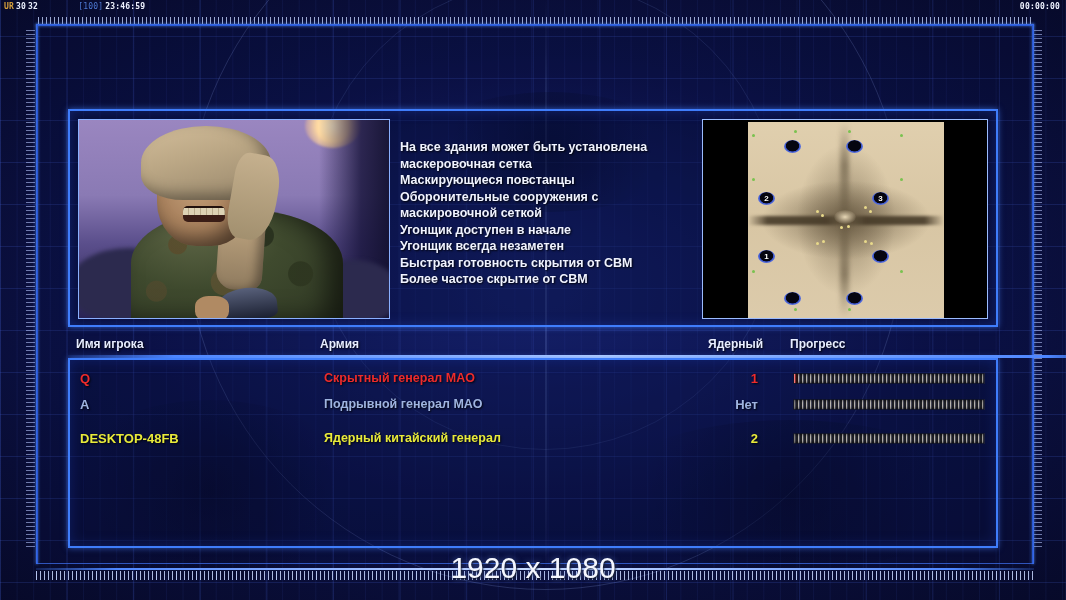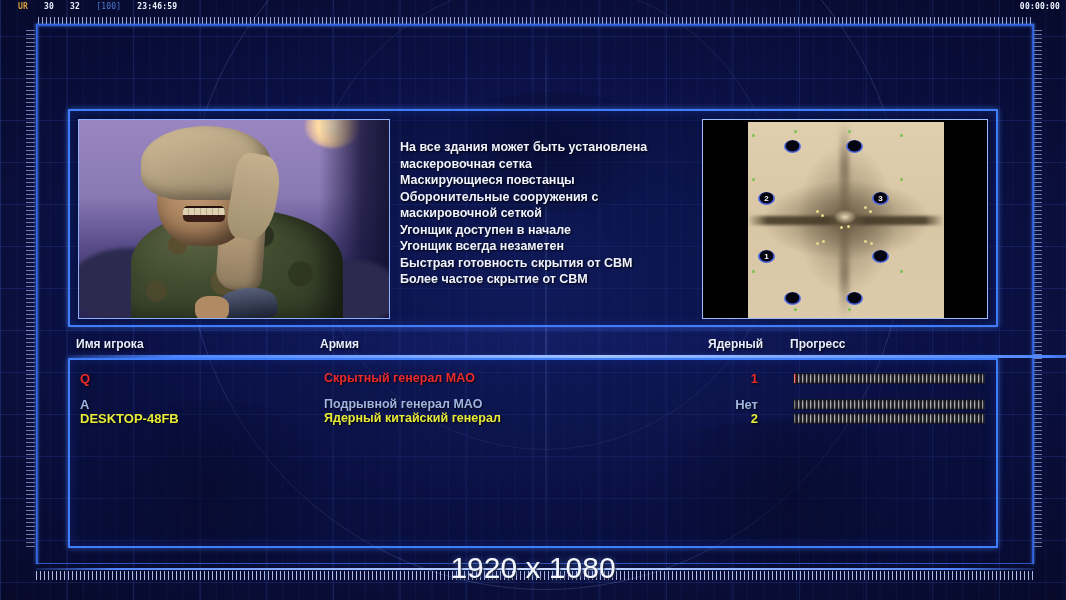--- a/index.html
+++ b/index.html
@@ -58,26 +58,26 @@
   }
 
   
   .hud-top {
     position: absolute; left: 0; top: 0; width: 1066px; height: 12px;
     display: flex; align-items: center;
     font-family: "DejaVu Sans Mono", monospace;
     font-size: 8px; letter-spacing: 0.2px;
     z-index: 30;
   }
-  .hud-left { display: flex; gap: 16px; padding-left: 18px; }
+  .hud-left { display: flex; gap: 2px; padding-left: 4px; }
   .hud-right { position: absolute; right: 6px; color: #e9eefc; }
   .hud-k1 { color: #d8a13c; font-weight: bold; }
   .hud-k2 { color: #e9eefc; font-weight: bold; }
   .hud-k3 { color: #e9eefc; font-weight: bold; }
-  .hud-k4 { color: #4e7ad4; }
+  .hud-k4 { color: #4e7ad4; margin-left: 38px; }
   .hud-time { color: #eef2ff; font-weight: bold; }
 
   
   .ruler-h {
     position: absolute; height: 9px;
     background-image:
       repeating-linear-gradient(to right, rgba(190,205,255,0.85) 0 1px, rgba(190,205,255,0) 1px 4px);
     opacity: 0.85;
   }
   .ruler-h.major {
@@ -486,21 +486,21 @@
 
     <div class="row" style="top:32px;">
       <span class="c-name" style="color:#9fb4e0;">A</span>
       <span class="c-army" style="color:#9fb4e0;">Подрывной генерал MAO</span>
       <span class="c-team" style="color:#9fb4e0;">Нет</span>
       <span class="c-prog">
           <span class="fill" style="width:0px;"></span>
         </span>
     </div>
 
-    <div class="row" style="top:46px;padding-left:37px;">
+    <div class="row" style="top:66px;padding-left:37px;">
       <span class="c-name" style="color:#e8ea3a;">DESKTOP-48FB</span>
       <span class="c-army" style="color:#e8ea3a;">Ядерный китайский генерал</span>
       <span class="c-team" style="color:#e8ea3a;">2</span>
       <span class="c-prog">
           <span class="fill" style="width:0px;"></span>
         </span>
     </div>
 
   </div>
 

